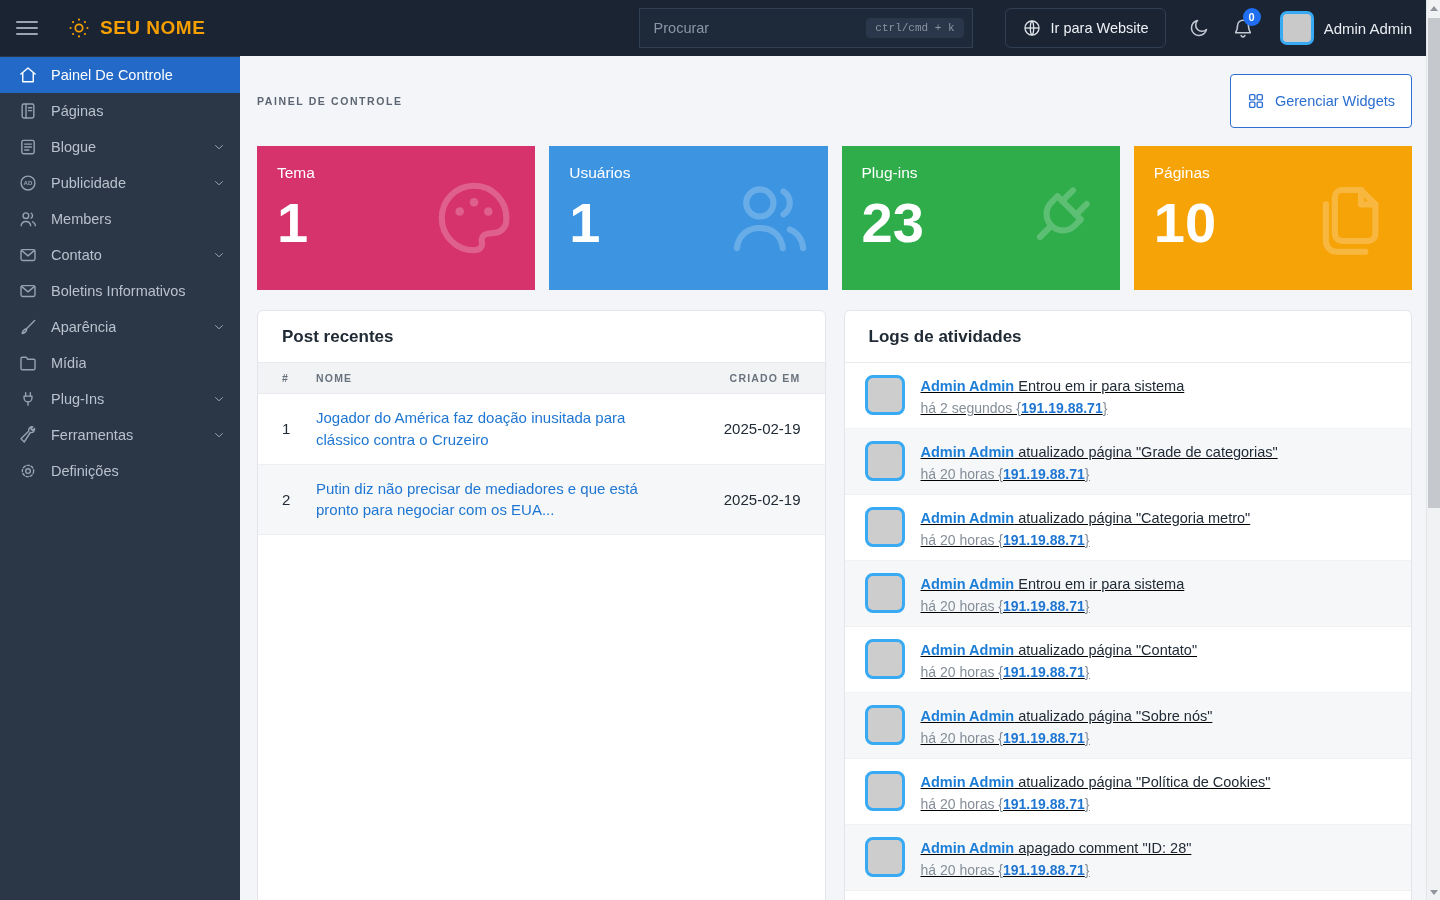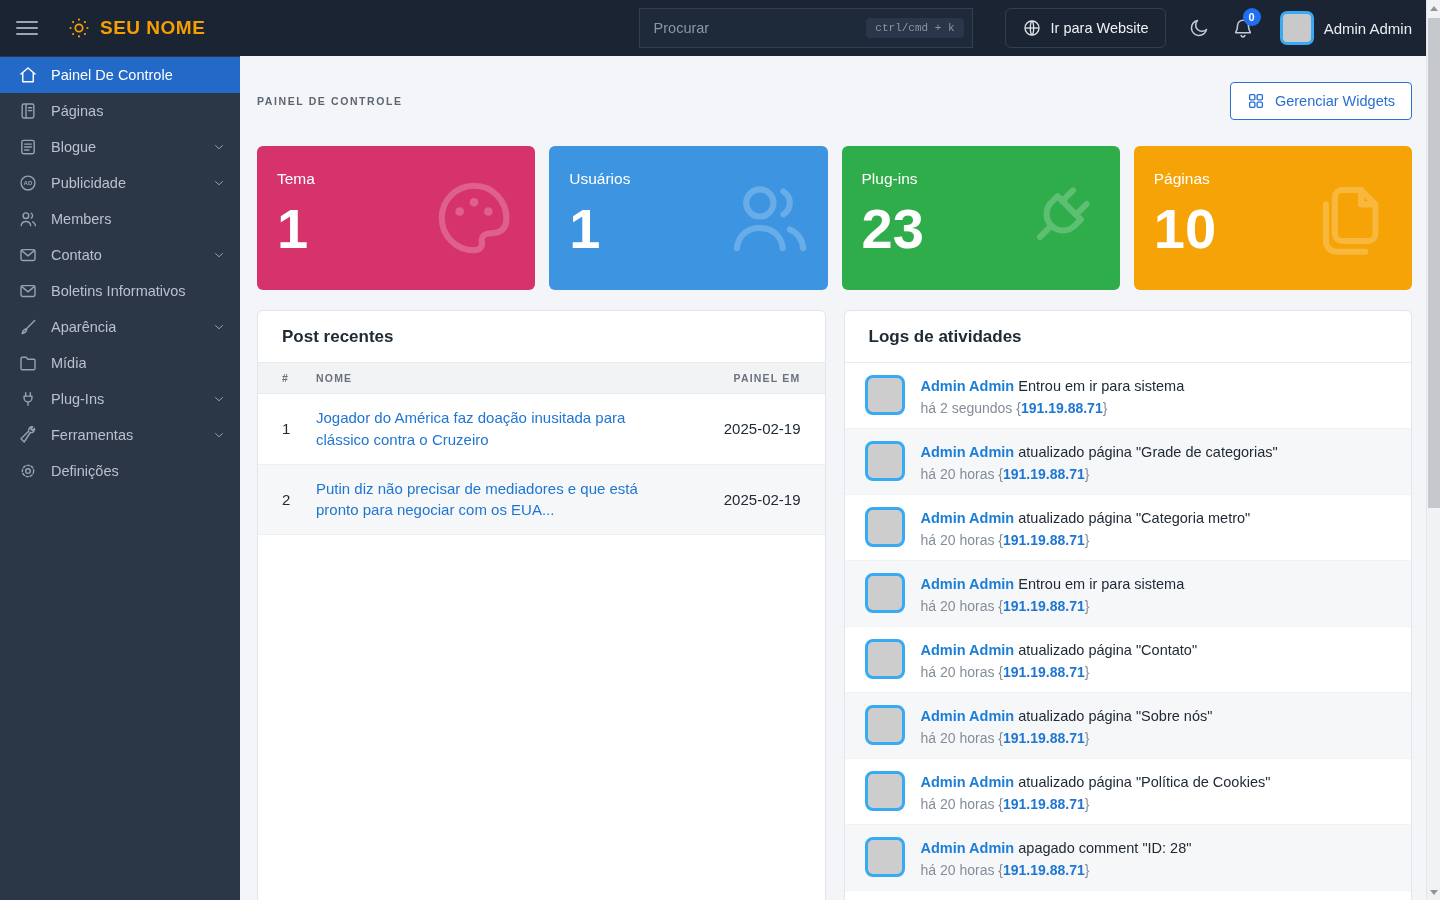--- a/index.html
+++ b/index.html
@@ -70,29 +70,29 @@
   .sb-chevron { margin-left: auto; display: flex; }
   .sb-chevron svg { width: 14px; height: 14px; color: #97a1af; }
   .sb-item.active { background: #2269c8; color: #ffffff; }
   .sb-item.active .sb-ico svg { color: #ffffff; }
 
   
   .main { flex: 1; min-width: 0; padding: 26px 14px 0 17px; display: flex; flex-direction: column; overflow: hidden; }
   .main-header { display: flex; align-items: center; justify-content: space-between; height: 38px; }
   .breadcrumb { font-size: 10.5px; font-weight: 700; letter-spacing: 1.6px; color: #5c6672; }
   .widgets-btn {
-    height: 38px; display: flex; align-items: center; gap: 10px; background: #ffffff;
+    height: 54px; display: flex; align-items: center; gap: 10px; background: #ffffff;
     border: 1px solid #2b6fd0; border-radius: 4px; padding: 0 16px; color: #2b6fd0;
     font-size: 14.5px; cursor: pointer; font-family: "Liberation Sans", sans-serif;
   }
   .widgets-btn svg { width: 18px; height: 18px; }
 
   
   .cards { margin-top: 26px; display: flex; gap: 14px; height: 144px; flex: 0 0 144px; }
-  .card { flex: 1; border-radius: 6px; position: relative; overflow: hidden; padding: 24px 20px; color: #fff; }
+  .card { flex: 1; border-radius: 0; position: relative; overflow: hidden; padding: 18px 20px; color: #fff; }
   .card-label { font-size: 15.5px; font-weight: 500; }
   .card-value { font-size: 56px; font-weight: 700; line-height: 1.1; margin-top: 10px; }
   .card-wm { position: absolute; right: 18px; top: 50%; transform: translateY(-50%); opacity: .22; display: flex; }
   .card-wm svg { width: 86px; height: 86px; color: #ffffff; }
 
   
   .panels { margin-top: 20px; display: flex; gap: 18px; height: 700px; flex: 0 0 700px; }
   .panel { flex: 1; min-width: 0; background: #fff; border: 1px solid #e2e5e9; border-radius: 6px; overflow: hidden; display: flex; flex-direction: column; }
   .panel-title { padding: 16px 24px 15px; font-size: 17px; font-weight: 700; color: #212b36; }
 
@@ -104,21 +104,21 @@
   .col-name { flex: 1; }
   .col-date { flex: 0 0 110px; text-align: right; }
   .post-row { display: flex; align-items: center; padding: 13px 24px; border-bottom: 1px solid #edf0f2; font-size: 15px; color: #212b36; }
   .post-row:nth-child(even) { background: #f6f7f9; }
   .post-link { flex: 1; color: #1f76d2; line-height: 1.45; padding-right: 28px; cursor: pointer; text-decoration: none; }
   .post-date { flex: 0 0 110px; text-align: right; white-space: nowrap; }
 
   .log-row { display: flex; gap: 16px; padding: 12px 20px; align-items: flex-start; border-bottom: 1px solid #f0f2f4; }
   .log-row:nth-child(even) { background: #f6f7f9; }
   .log-avatar { width: 40px; height: 40px; flex: 0 0 40px; border-radius: 8px; border: 3px solid #38a9f3; background: #cdcdcd; }
-  .log-body { min-width: 0; padding-top: 1px; }
+  .log-body { min-width: 0; padding-top: 1px; text-decoration: underline; }
   .log-line1 { font-size: 14.5px; color: #212b36; line-height: 1.45; }
   .log-user { color: #1c7ed6; font-weight: 700; cursor: pointer; }
   .log-line2 { margin-top: 3px; font-size: 14px; color: #848e99; }
   .log-ip { color: #1f76d2; font-weight: 600; cursor: pointer; margin-top: 8px; }
 
   
   .scrollbar {
     position: absolute; right: 0; top: 0; width: 14px; height: 900px;
     background: #f1f2f4; border-left: 1px solid #e4e5e7;
   }
@@ -407,21 +407,21 @@
   </div>
         </div>
 
       <div class="panels">
 
         <section class="panel">
           <div class="panel-title">Post recentes</div>
           <div class="table-head">
             <span class="col-num">#</span>
             <span class="col-name">NOME</span>
-            <span class="col-date">PAINEL EM</span>
+            <span class="col-date">CRIADO EM</span>
           </div>
           <div id="post-rows">
   <div class="post-row">
     <span class="col-num">1</span>
     <a class="post-link">Jogador do América faz doação inusitada para clássico contra o Cruzeiro</a>
     <span class="post-date">2025-02-19</span>
   </div>
   <div class="post-row">
     <span class="col-num">2</span>
     <a class="post-link">Putin diz não precisar de mediadores e que está pronto para negociar com os EUA...</a>

